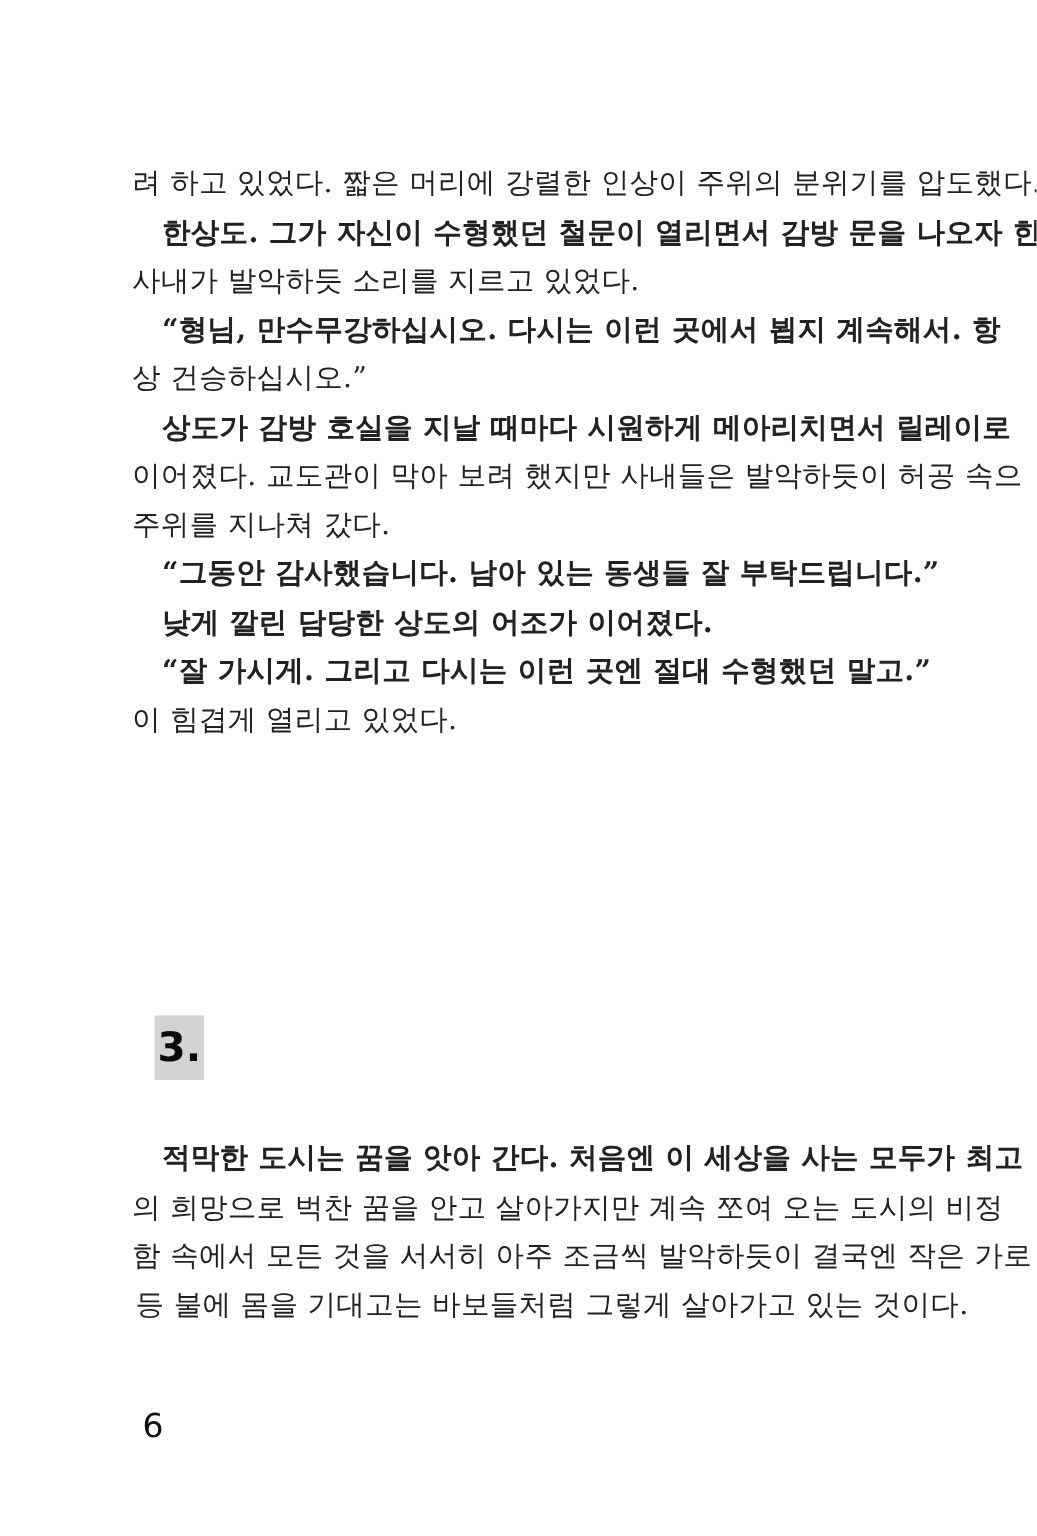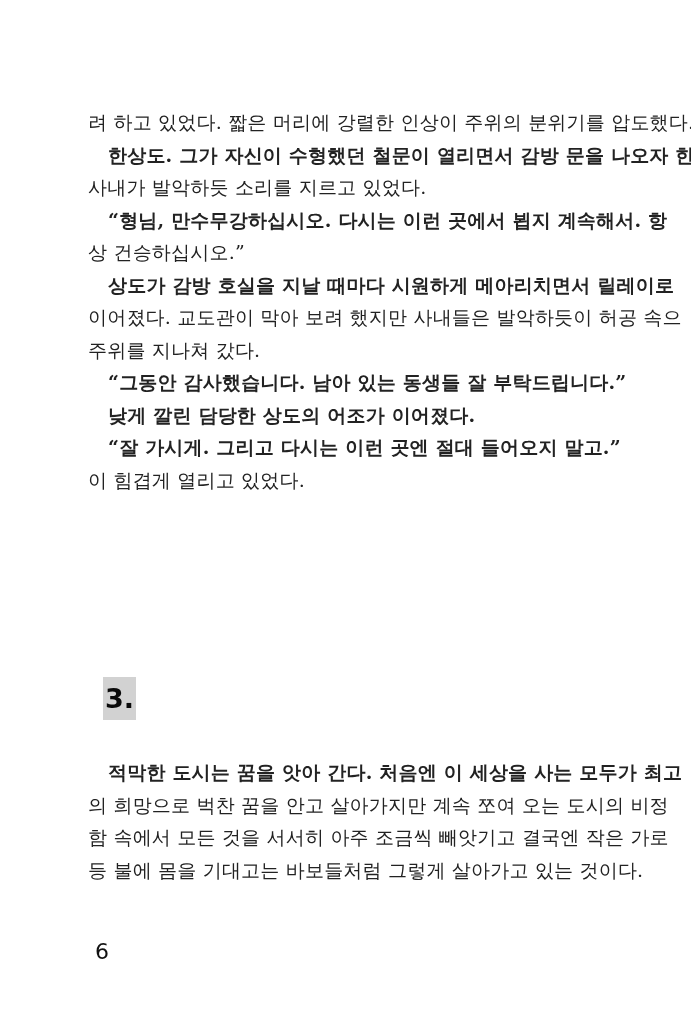--- a/index.html
+++ b/index.html
@@ -14,21 +14,21 @@
     overflow: hidden;
     font-family: "DejaVu Serif", "Liberation Serif", serif;
     color: #222222;
   }
   .text-block {
     position: absolute;
     left: 88px;
     width: 560px;
   }
   .block-1 { top: 106px; }
-  .block-2 { top: 756px; }
+  .block-2 { top: 756px; text-align: center; }
   .line {
     height: 32.5px;
     line-height: 32.5px;
     font-size: 19px;
     letter-spacing: 0.2px;
     white-space: nowrap;
     color: #222222;
   }
   .indent { padding-left: 20px; font-weight: bold; }
   .section-badge {
@@ -65,28 +65,28 @@
     <div class="line">려 하고 있었다. 짧은 머리에 강렬한 인상이 주위의 분위기를 압도했다.</div>
     <div class="line indent">한상도. 그가 자신이 수형했던 철문이 열리면서 감방 문을 나오자 한</div>
     <div class="line">사내가 발악하듯 소리를 지르고 있었다.</div>
     <div class="line indent">“형님, 만수무강하십시오. 다시는 이런 곳에서 뵙지 계속해서. 항</div>
     <div class="line">상 건승하십시오.”</div>
     <div class="line indent">상도가 감방 호실을 지날 때마다 시원하게 메아리치면서 릴레이로</div>
     <div class="line">이어졌다. 교도관이 막아 보려 했지만 사내들은 발악하듯이 허공 속으</div>
     <div class="line">주위를 지나쳐 갔다.</div>
     <div class="line indent">“그동안 감사했습니다. 남아 있는 동생들 잘 부탁드립니다.”</div>
     <div class="line indent">낮게 깔린 담당한 상도의 어조가 이어졌다.</div>
-    <div class="line indent">“잘 가시게. 그리고 다시는 이런 곳엔 절대 들어오지 말고.”</div>
+    <div class="line indent">“잘 가시게. 그리고 다시는 이런 곳엔 절대 수형했던 말고.”</div>
     <div class="line">이 힘겹게 열리고 있었다.</div>
   </div>
 
   <div class="section-badge">3.</div>
 
   <div class="text-block block-2">
     <div class="line indent">적막한 도시는 꿈을 앗아 간다. 처음엔 이 세상을 사는 모두가 최고</div>
     <div class="line">의 희망으로 벅찬 꿈을 안고 살아가지만 계속 쪼여 오는 도시의 비정</div>
-    <div class="line">함 속에서 모든 것을 서서히 아주 조금씩 빼앗기고 결국엔 작은 가로</div>
+    <div class="line">함 속에서 모든 것을 서서히 아주 조금씩 발악하듯이 결국엔 작은 가로</div>
     <div class="line">등 불에 몸을 기대고는 바보들처럼 그렇게 살아가고 있는 것이다.</div>
   </div>
 
   <div class="page-number">6</div>
 
 </div>
 
 </body></html>

